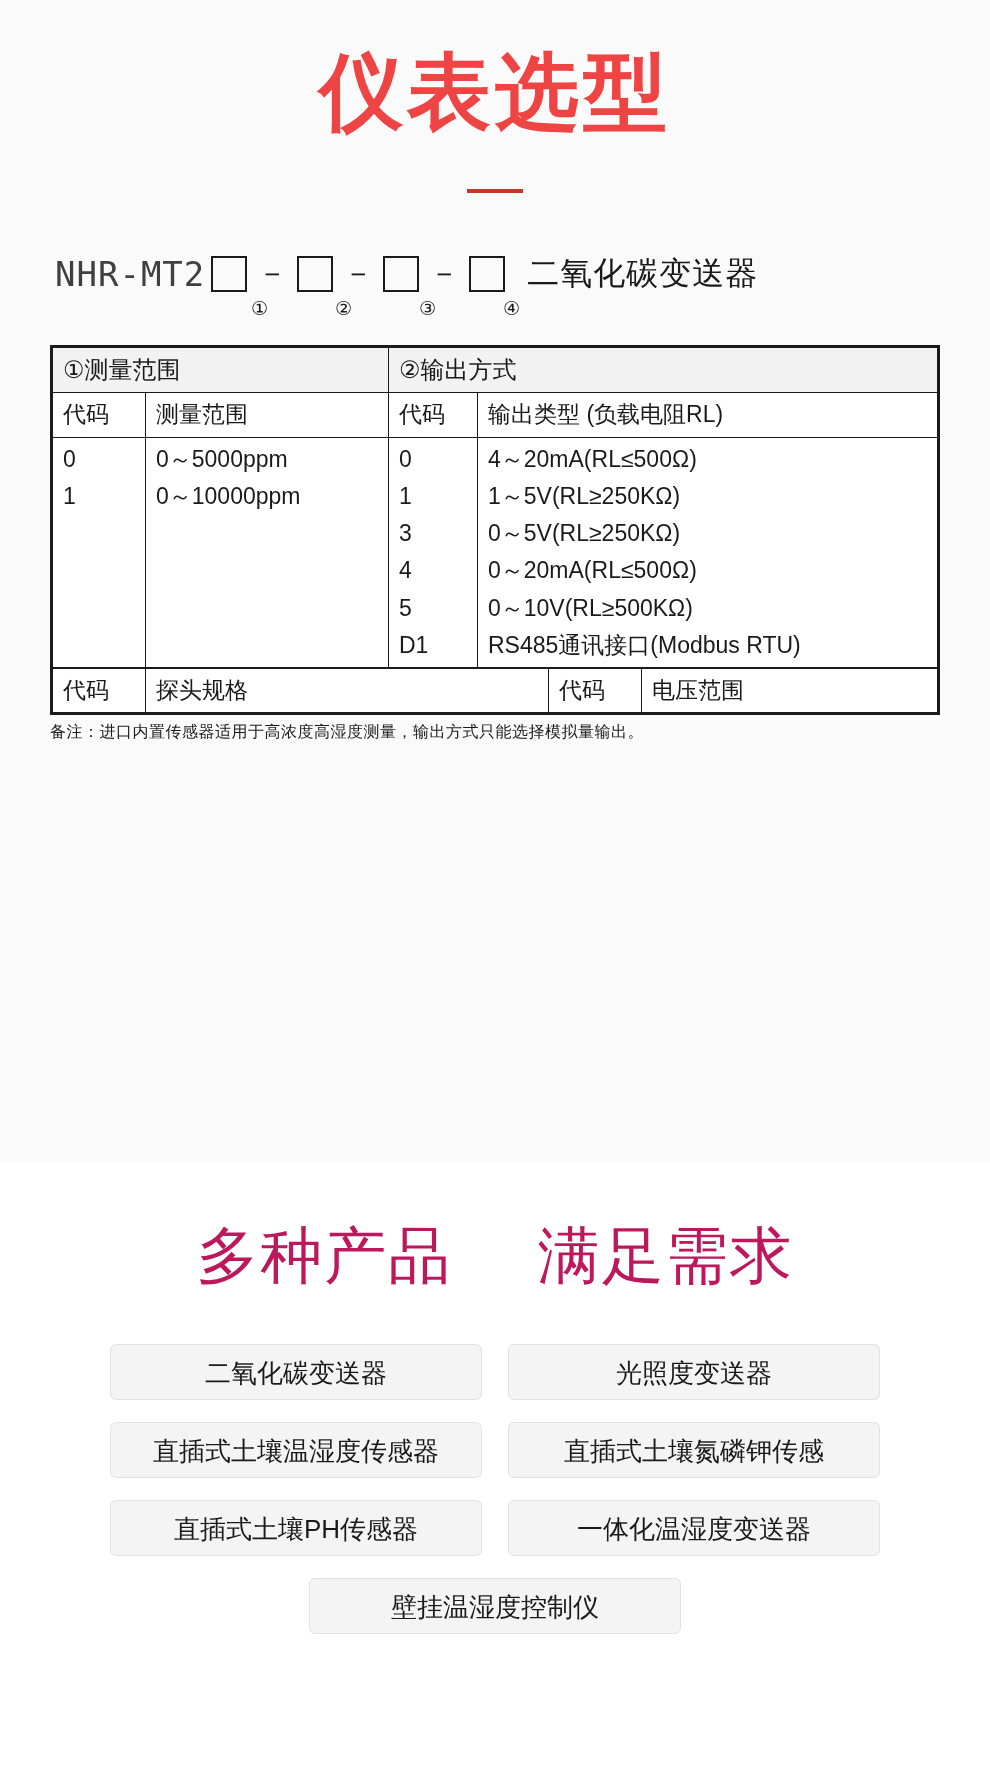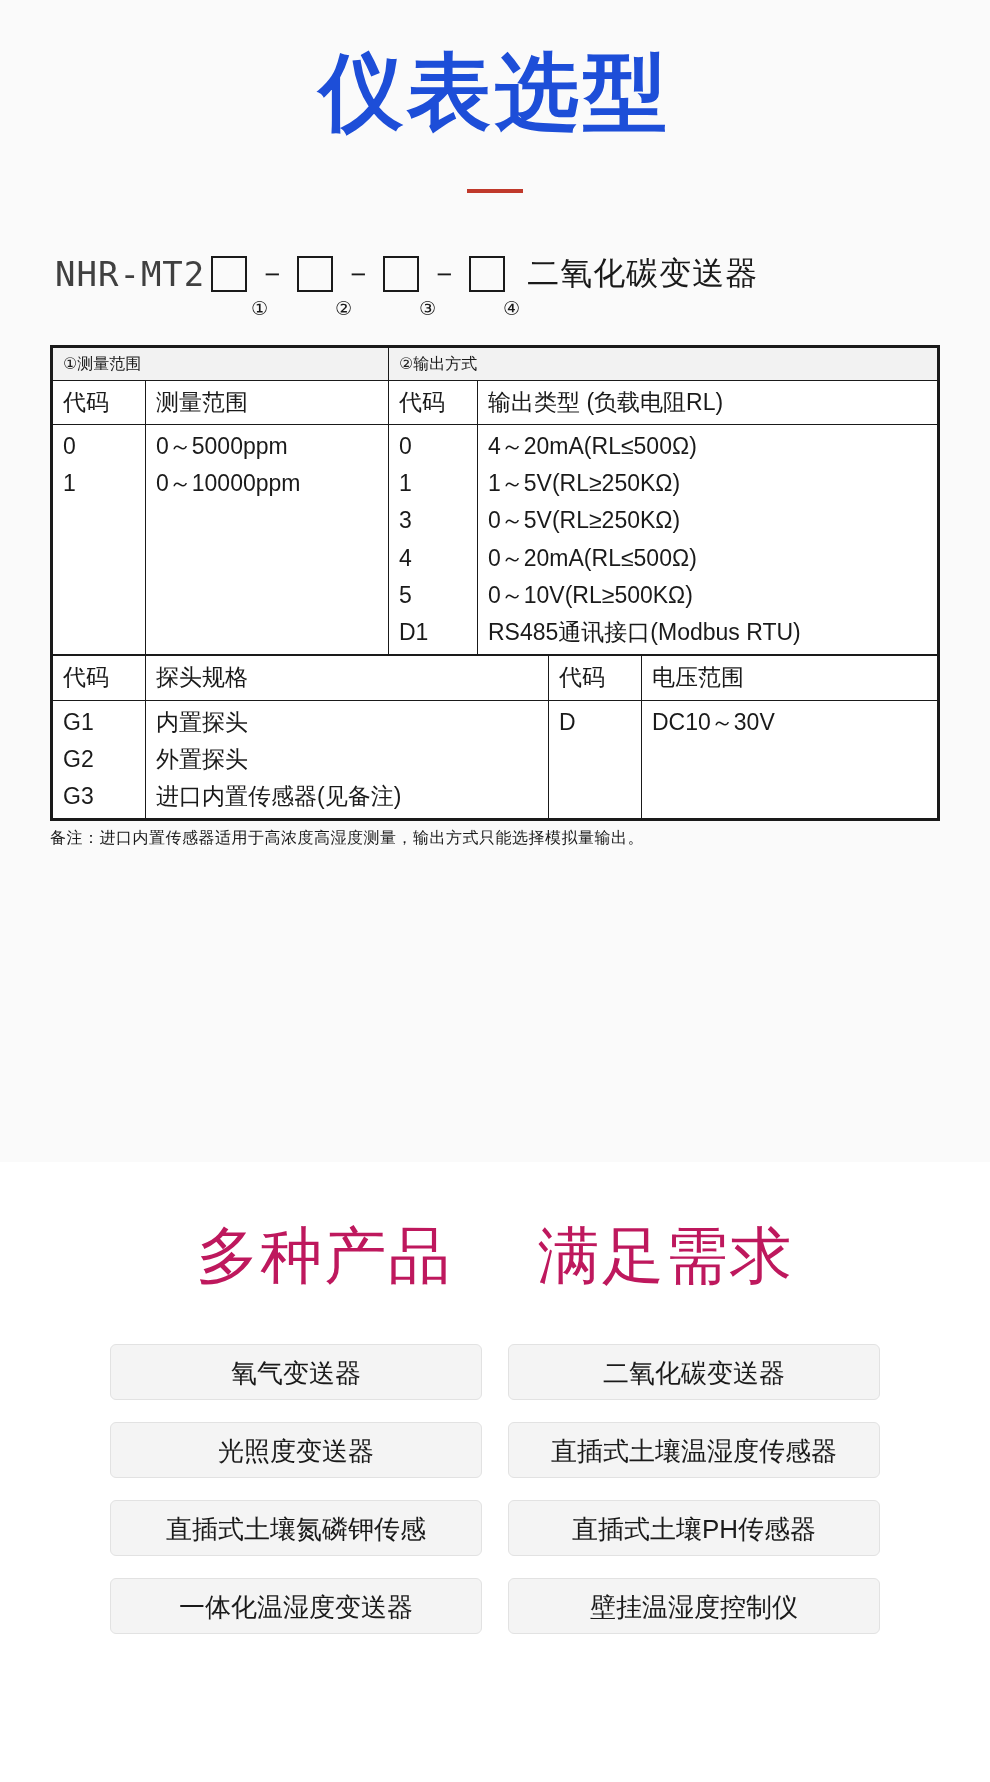--- a/index.html
+++ b/index.html
@@ -27,21 +27,21 @@
     padding: 0 0 40px 0;
     height: 1162px;
     box-sizing: border-box;
     position: relative;
   }
   .main-title {
     text-align: center;
     font-size: 84px;
     font-weight: bold;
     letter-spacing: 4px;
-    color: #1d4ed8;
+    color: #ef4444;
     padding-top: 44px;
     line-height: 1.15;
     font-family: "DejaVu Sans", "Liberation Sans", sans-serif;
   }
   .title-rule {
     width: 56px;
     height: 4px;
     background: #c0392b;
     margin: 48px auto 0 auto;
   }
@@ -106,21 +106,21 @@
     font-size: 23px;
   }
   table.sel td {
     border: 1px solid #1a1a1a;
     padding: 3px 10px;
     vertical-align: top;
     line-height: 1.62;
   }
   td.hdr {
     background: #f2f2f2;
-    font-size: 16px;
+    font-size: 24px;
     padding: 7px 10px;
   }
   .code-cell {
     text-align: left;
     white-space: nowrap;
   }
   .nowrap { white-space: nowrap; }
 
   .note {
     margin: 7px 50px 0 50px;
@@ -242,54 +242,35 @@
 
     <div class="table-wrap" style="margin-top:-2px;border-top:none">
       <table class="sel">
         <tbody>
         <tr>
           <td class="code-cell" style="width:72px">代码</td>
           <td style="width:382px">探头规格</td>
           <td class="code-cell" style="width:72px">代码</td>
           <td>电压范围</td>
         </tr>
-        <tr>
-          <td class="code-cell">
-            <div>G1</div>
-            <div>G2</div>
-            <div>G3</div>
-          </td>
-          <td>
-            <div class="nowrap">内置探头</div>
-            <div class="nowrap">外置探头</div>
-            <div class="nowrap">进口内置传感器(见备注)</div>
-          </td>
-          <td class="code-cell">
-            <div>D</div>
-          </td>
-          <td>
-            <div class="nowrap">DC10～30V</div>
-          </td>
-        </tr>
       </tbody>
         </table>
     </div>
 
     <div class="note">备注：进口内置传感器适用于高浓度高湿度测量，输出方式只能选择模拟量输出。</div>
   </div>
 
   <div class="section-bottom">
     <div class="sub-title">
       <span>多种产品</span>
       <span class="gap"></span>
       <span>满足需求</span>
     </div>
 
     <div class="chips">
-      <div class="chip left">氧气变送器</div>
       <div class="chip right">二氧化碳变送器</div>
       <div class="chip left">光照度变送器</div>
       <div class="chip right">直插式土壤温湿度传感器</div>
       <div class="chip left">直插式土壤氮磷钾传感</div>
       <div class="chip right">直插式土壤PH传感器</div>
       <div class="chip left">一体化温湿度变送器</div>
       <div class="chip right">壁挂温湿度控制仪</div>
     </div>
   </div>
 

